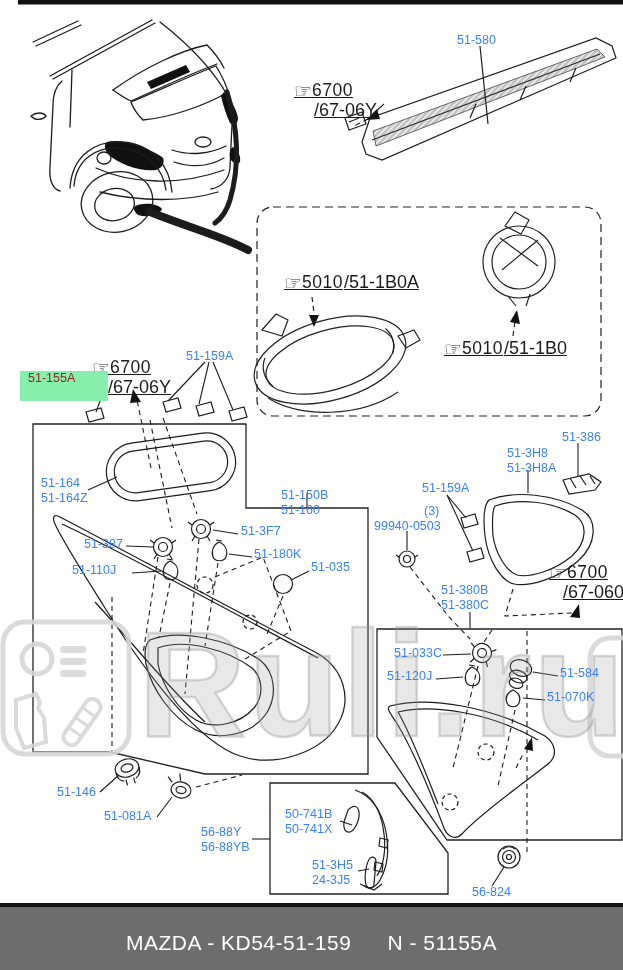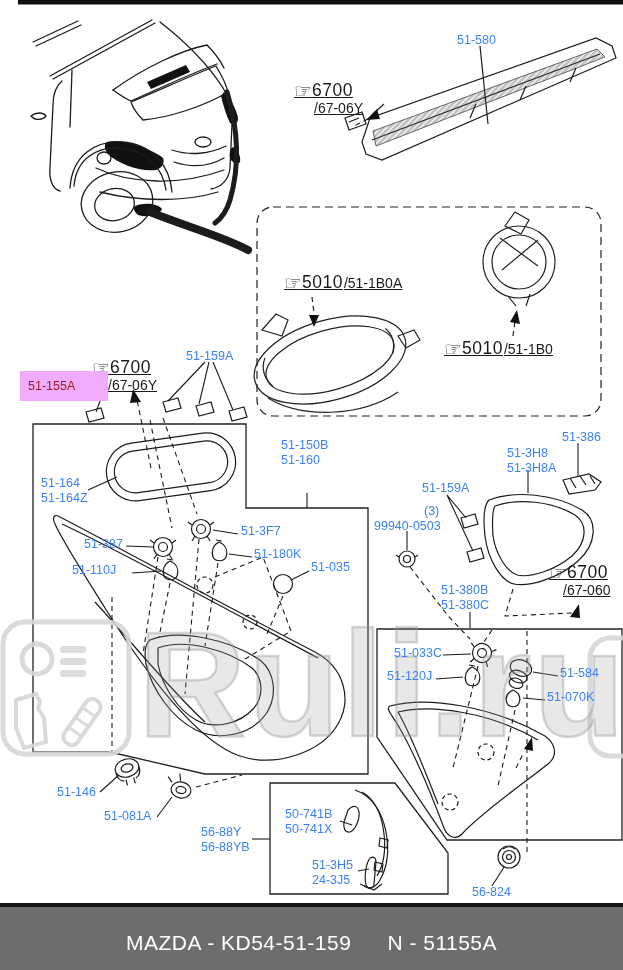--- a/index.html
+++ b/index.html
@@ -8,25 +8,25 @@
   #artwork{position:absolute;left:0;top:0;z-index:1;}
   
   #watermark-text{position:absolute;left:138px;top:598px;z-index:2;font-size:150px;font-weight:700;
     letter-spacing:2px;color:rgba(150,150,150,0.22);-webkit-text-stroke:2.5px rgba(150,150,150,0.38);
     pointer-events:none;font-family:"Liberation Sans",sans-serif;}
   
   .lbl{position:absolute;z-index:3;font-size:12.5px;line-height:15px;color:#3b82f6;white-space:nowrap;}
   .ref{position:absolute;z-index:3;color:#1a1a1a;white-space:nowrap;text-decoration:underline;}
   .ref .hand{font-size:20px;line-height:18px;vertical-align:-2px;}
   .ref .code{font-size:17.5px;font-weight:500;letter-spacing:0.5px;}
-  .ref .sub{font-size:14px;margin-top:-1px;}
+  .ref .sub{font-size:18px;margin-top:-1px;}
   .ref.inline .sub{display:inline;margin-left:1px;}
   .ref.stack .sub{display:block;}
   #highlight-155a{position:absolute;z-index:3;left:20px;top:371px;width:88px;height:30px;
-    background:#f0abfc;display:flex;align-items:center;padding-left:8px;box-sizing:border-box;}
+    background:#86efac;display:flex;padding-left:8px;box-sizing:border-box;}
   #highlight-155a span{color:#9e1b17;font-size:12.5px;}
   .qty{margin-left:50px;}
   
   #footer{position:absolute;z-index:4;left:0;top:903px;width:623px;height:75px;background:#6d6d6d;
     border-top:4px solid #141414;box-sizing:border-box;display:flex;align-items:center;justify-content:center;}
   #footer span{color:#ffffff;font-size:21px;letter-spacing:0.5px;}
   #footer .gap{width:36px;display:inline-block;}
 </style>
 </head>
 <body>
@@ -325,21 +325,21 @@
 
 <div id="highlight-155a">
   <span>51-155A</span>
 </div>
 
 <div class="lbl" style="left:41px;top:476px">
   <div>51-164</div>
   <div>51-164Z</div>
 </div>
 
-<div class="lbl" style="left:281px;top:438px">
+<div class="lbl" style="left:281px;top:488px">
   <div>51-150B</div>
   <div>51-160</div>
 </div>
 
 <div class="lbl" style="left:241px;top:524px">51-3F7</div>
 <div class="lbl" style="left:84px;top:537px">51-387</div>
 <div class="lbl" style="left:254px;top:547px">51-180K</div>
 <div class="lbl" style="left:72px;top:563px">51-110J</div>
 <div class="lbl" style="left:311px;top:560px">51-035</div>
 

